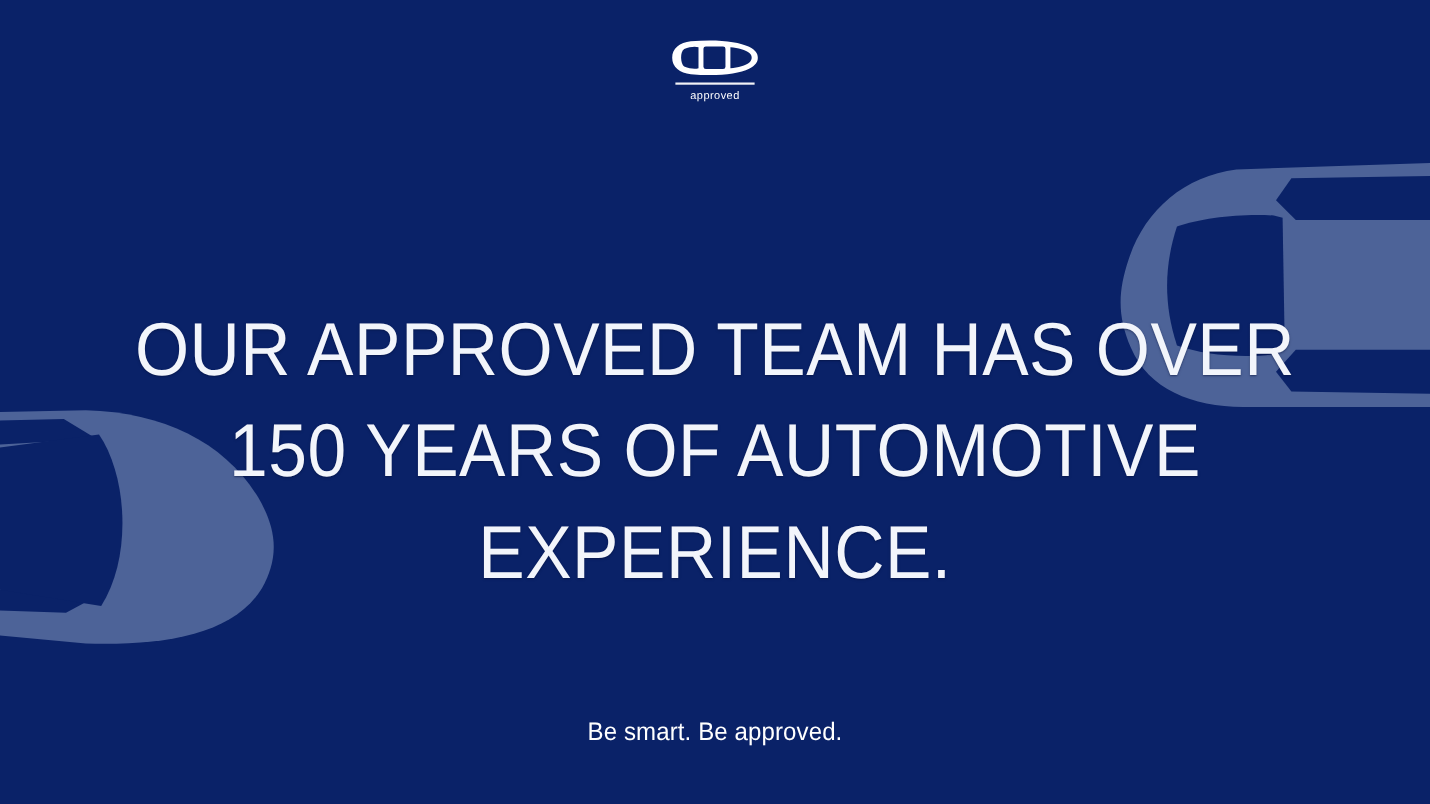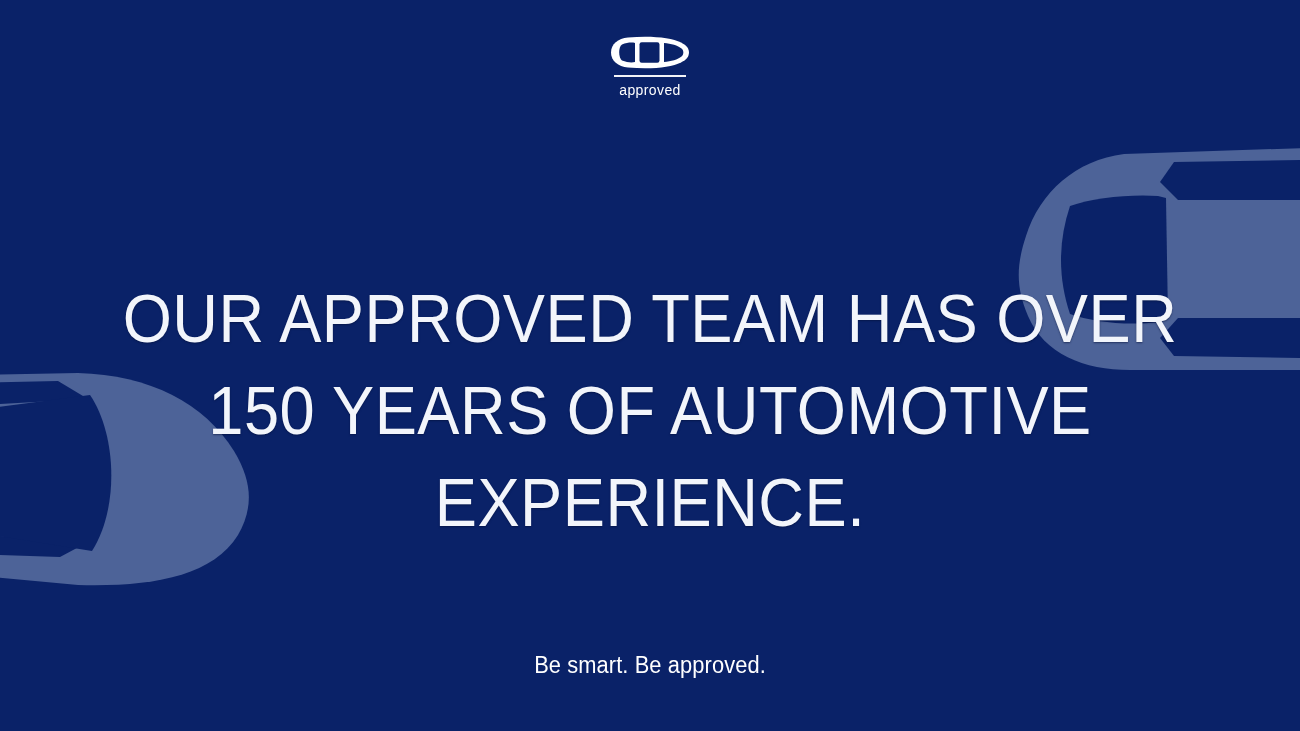--- a/index.html
+++ b/index.html
@@ -55,21 +55,21 @@
   .logo-rule {
     width: 72px;
     height: 2px;
     background: #ffffff;
     margin-top: 6px;
     opacity: 0.95;
   }
   .logo-word {
     margin-top: 6px;
     color: #ffffff;
-    font-size: 14px;
+    font-size: 10px;
     letter-spacing: 0.4px;
     line-height: 1;
     font-weight: 400;
   }
 
   
   .headline {
     position: absolute;
     left: 0;
     right: 0;

